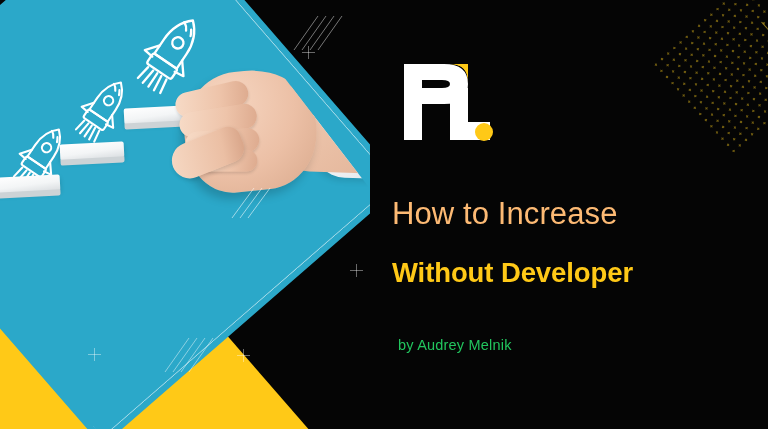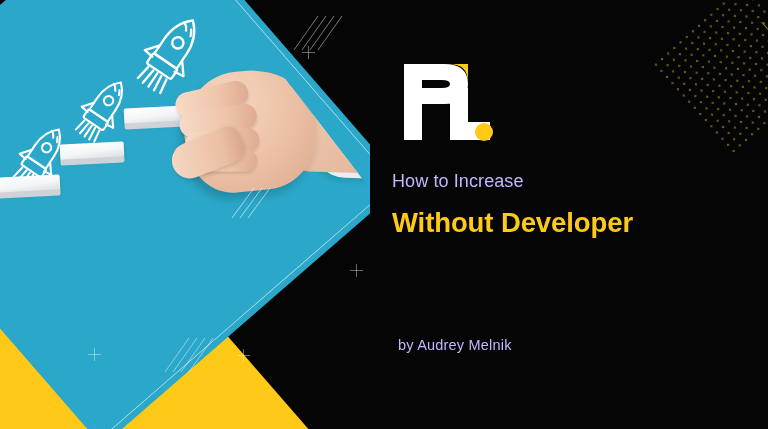--- a/index.html
+++ b/index.html
@@ -167,44 +167,45 @@
     height: 80px;
   }
 
   .headline {
     position: absolute;
     left: 22px;
     top: 164px;
     width: 368px;
   }
   .hl-light {
-    font-size: 18px;
+    font-size: 31px;
     line-height: 35px;
     font-weight: 300;
-    color: #c4b5fd;
+    color: #fdba74;
     letter-spacing: .1px;
     white-space: nowrap;
+    margin-top: 32px;
   }
   .hl-bold {
     font-size: 27.5px;
     line-height: 37px;
     font-weight: 700;
     color: #FFC917;
     letter-spacing: -.1px;
     white-space: nowrap;
   }
-  .hl-bold.first { margin-top: 5px; }
+  .hl-bold.first { margin-top: 23px; }
 
   .byline {
     position: absolute;
     left: 28px;
     top: 337px;
     font-size: 14.5px;
     font-weight: 400;
-    color: #c4b5fd;
+    color: #22c55e;
     letter-spacing: .2px;
   }
 
   
   .deco { position: absolute; pointer-events: none; }
   .hatch { position: absolute; }
   .plus {
     position: absolute;
     width: 13px; height: 13px;
   }

